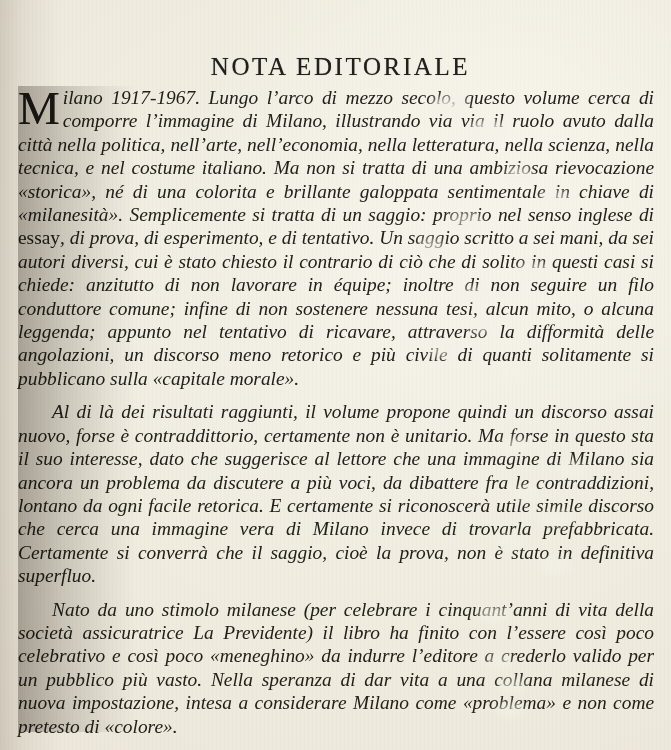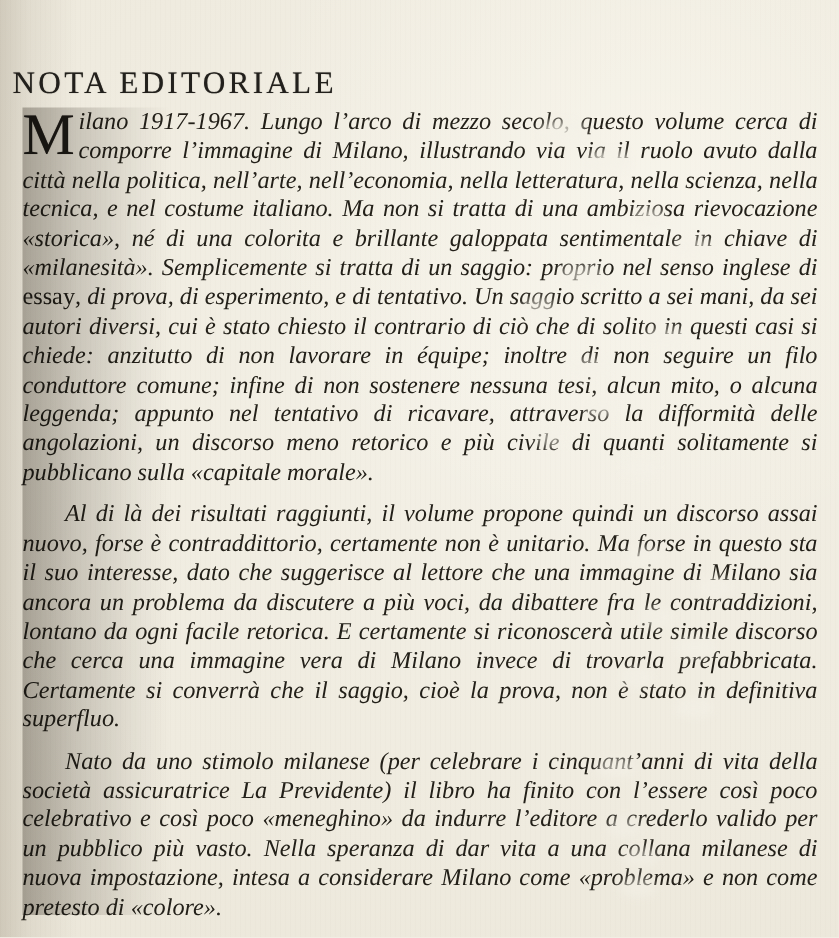--- a/index.html
+++ b/index.html
@@ -56,21 +56,21 @@
     background: radial-gradient(ellipse 70% 60% at 78% 18%,
         rgba(255,253,245,0.40) 0%,
         rgba(255,253,245,0.0) 70%);
   }
 
   
   #title-block {
     position: absolute;
     top: 36px;
     left: 10px; right: 0;
-    text-align: left;
+    text-align: center;
   }
   #page-title {
     display: inline-block;
     font-family: "Liberation Serif", "DejaVu Serif", serif;
     font-size: 25px;
     letter-spacing: 2.6px;
     color: #22201c;
     font-weight: 400;
     text-shadow: 0 0 0.7px rgba(30,26,20,0.55);
   }

